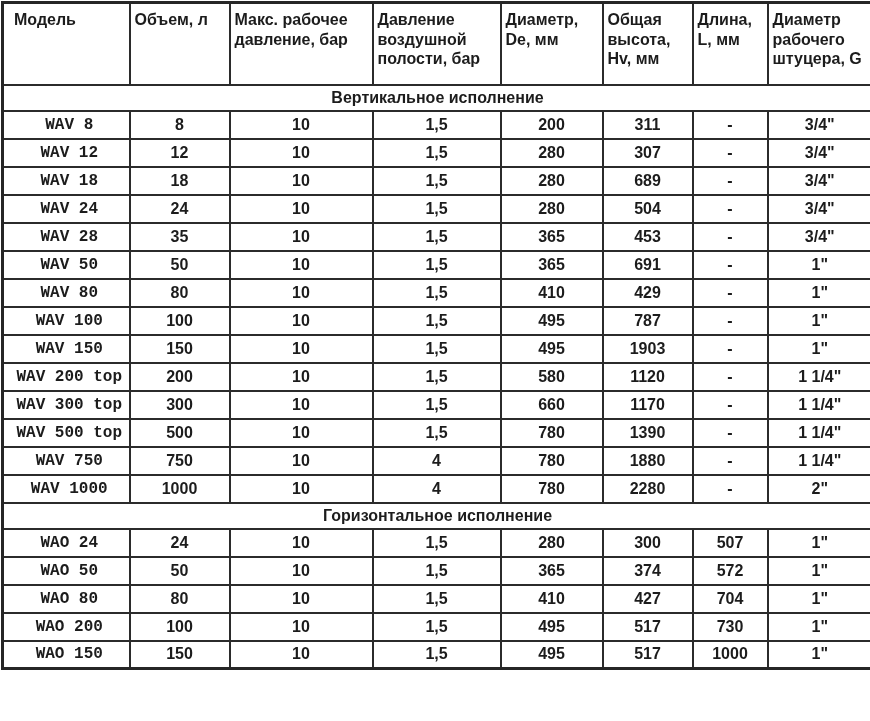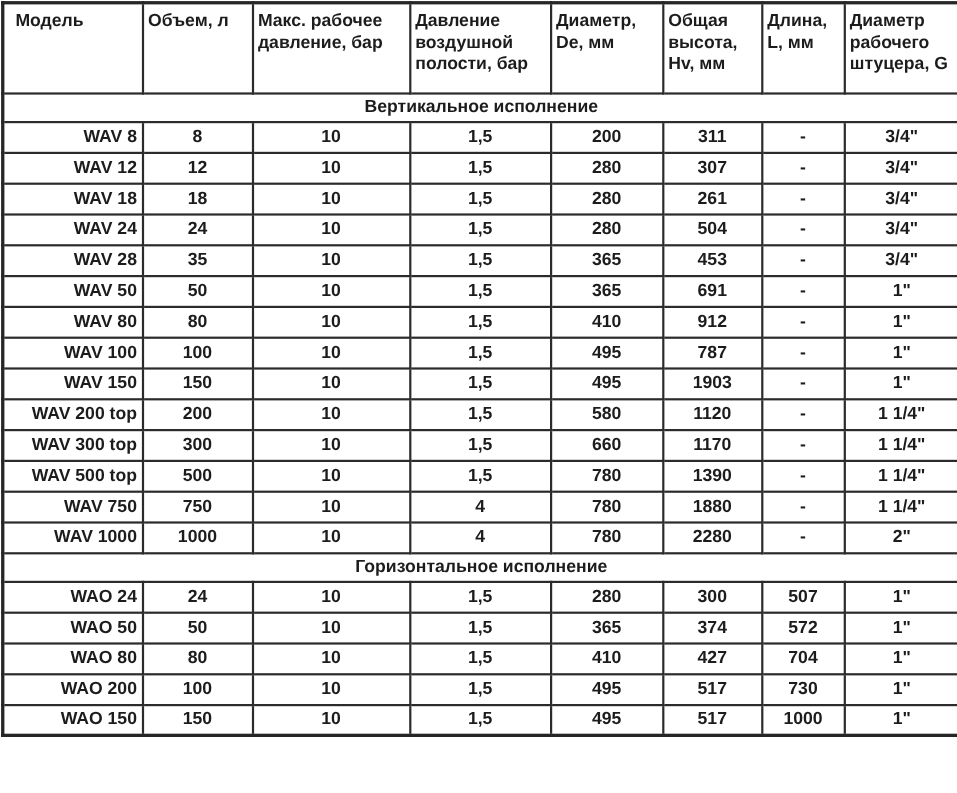--- a/index.html
+++ b/index.html
@@ -50,22 +50,23 @@
     vertical-align: middle;
     font-weight: 700;
   }
   
   tr.row-data { height: 28px; }
   tr.row-data td {
     text-align: center;
     vertical-align: middle;
   }
   tr.row-data td.cell-model {
-    text-align: right;
+    text-align: center;
     padding-left: 10px;
+    font-family: Liberation Mono, monospace;
   }
 </style>
 </head>
 <body>
 
 <div class="page">
   <table class="spec-table">
     <colgroup>
       <col style="width:127px">
       <col style="width:100px">
@@ -111,21 +112,21 @@
           <td>307</td>
           <td>-</td>
           <td>3/4"</td>
         </tr>
         <tr class="row-data">
           <td class="cell-model">WAV 18</td>
           <td>18</td>
           <td>10</td>
           <td>1,5</td>
           <td>280</td>
-          <td>261</td>
+          <td>689</td>
           <td>-</td>
           <td>3/4"</td>
         </tr>
         <tr class="row-data">
           <td class="cell-model">WAV 24</td>
           <td>24</td>
           <td>10</td>
           <td>1,5</td>
           <td>280</td>
           <td>504</td>
@@ -151,21 +152,21 @@
           <td>691</td>
           <td>-</td>
           <td>1"</td>
         </tr>
         <tr class="row-data">
           <td class="cell-model">WAV 80</td>
           <td>80</td>
           <td>10</td>
           <td>1,5</td>
           <td>410</td>
-          <td>912</td>
+          <td>429</td>
           <td>-</td>
           <td>1"</td>
         </tr>
         <tr class="row-data">
           <td class="cell-model">WAV 100</td>
           <td>100</td>
           <td>10</td>
           <td>1,5</td>
           <td>495</td>
           <td>787</td>

